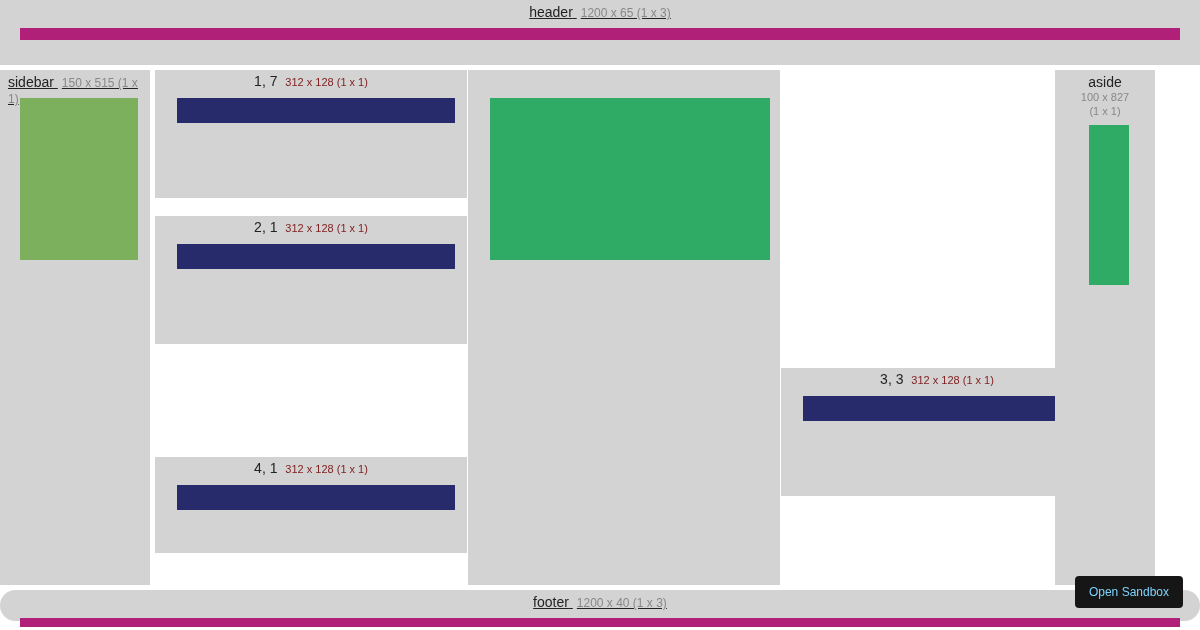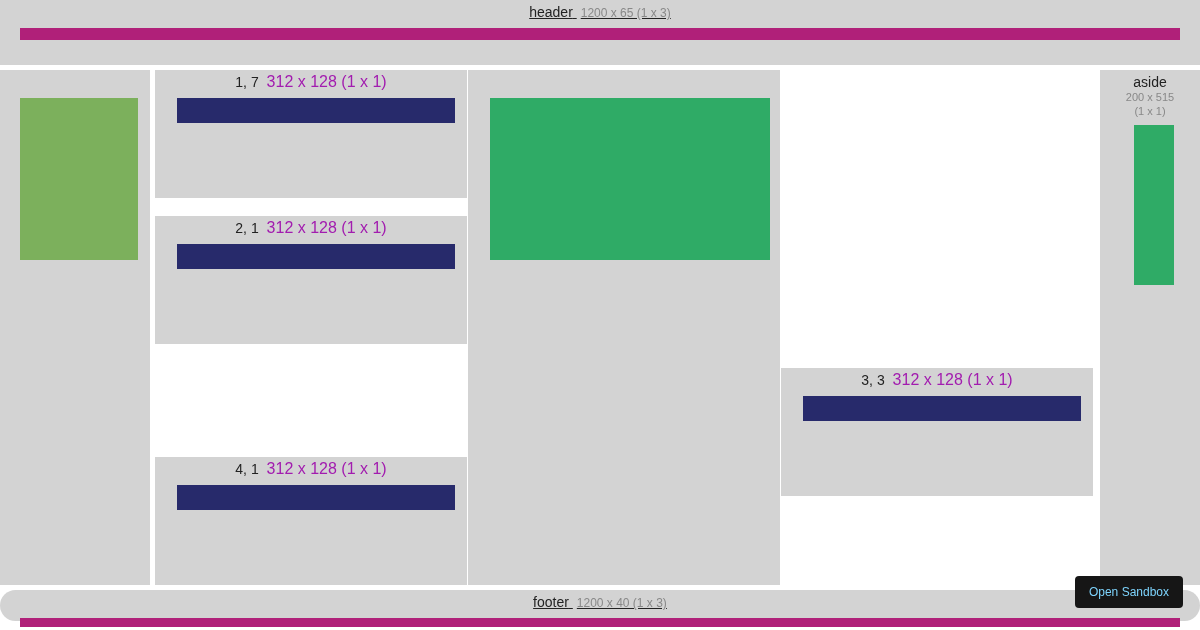--- a/index.html
+++ b/index.html
@@ -48,22 +48,22 @@
   .cell {
     background: #d3d3d3;
     position: absolute;
   }
   .cell-label {
     text-align: center;
     padding-top: 3px;
     font-size: 14px;
   }
   .cell-label .dim {
-    color: #a21caf;
-    font-size: 16px;
+    color: #7f1d1d;
+    font-size: 11px;
     margin-left: 4px;
   }
   .sandbox-btn {
     position: absolute;
     right: 17px;
     bottom: 22px;
     background: #161616;
     color: #7dd3fc;
     padding: 9px 14px;
     border-radius: 4px;
@@ -88,62 +88,66 @@
 
 <div class="region" style="left:0; top:0; width:1200px; height:65px;">
   <div class="region-label">
     <span>header</span>
     <span class="dim">1200 x 65  (1 x 3)</span>
   </div>
   <div class="bar-magenta" style="left:20px; top:28px; width:1160px; height:12px;"></div>
 </div>
 
 <div class="region" style="left:0; top:70px; width:150px; height:515px;">
+  <div class="region-label" style="text-align:left; padding-left:8px;">
+    <span>sidebar</span>
+    <span class="dim">150 x 515  (1 x 1)</span>
+  </div>
   <div class="box-green" style="left:20px; top:28px; width:118px; height:162px;"></div>
 </div>
 
 <div class="cell" style="left:155px; top:70px; width:312px; height:128px;">
   <div class="cell-label">
     <span>1, 7</span>
     <span class="dim">312 x 128  (1 x 1)</span>
   </div>
   <div class="box-navy" style="left:22px; top:28px; width:278px; height:25px;"></div>
 </div>
 
 <div class="cell" style="left:155px; top:216px; width:312px; height:128px;">
   <div class="cell-label">
     <span>2, 1</span>
     <span class="dim">312 x 128  (1 x 1)</span>
   </div>
   <div class="box-navy" style="left:22px; top:28px; width:278px; height:25px;"></div>
 </div>
 
-<div class="cell" style="left:155px; top:457px; width:312px; height:128px;">
+<div class="cell" style="left:155px; top:457px; width:312px; height:96px;">
   <div class="cell-label">
     <span>4, 1</span>
     <span class="dim">312 x 128  (1 x 1)</span>
   </div>
   <div class="box-navy" style="left:22px; top:28px; width:278px; height:25px;"></div>
 </div>
 
 <div class="cell" style="left:468px; top:70px; width:312px; height:515px;">
   <div class="box-green2" style="left:22px; top:28px; width:280px; height:162px;"></div>
 </div>
 
 <div class="cell" style="left:781px; top:328px; width:312px; height:128px;margin-top:40px;">
   <div class="cell-label">
     <span>3, 3</span>
     <span class="dim">312 x 128  (1 x 1)</span>
   </div>
   <div class="box-navy" style="left:22px; top:28px; width:278px; height:25px;"></div>
 </div>
 
-<div class="region" style="left:1100px; top:70px; width:100px; height:515px;">
+<div class="region" style="left:1055px; top:70px; width:100px; height:515px;">
   <div class="aside-label">aside</div>
-  <div class="aside-dim">200 x 515</div>
+  <div class="aside-dim">100 x 827</div>
   <div class="aside-dim">(1 x 1)</div>
   <div class="box-green2" style="left:34px; top:55px; width:40px; height:160px;"></div>
 </div>
 
 <div class="region" style="left:0; top:590px; width:1200px; height:31px;border-radius:20px;">
   <div class="region-label">
     <span>footer</span>
     <span class="dim">1200 x 40  (1 x 3)</span>
   </div>
   <div class="bar-magenta" style="left:20px; top:28px; width:1160px; height:9px;"></div>

